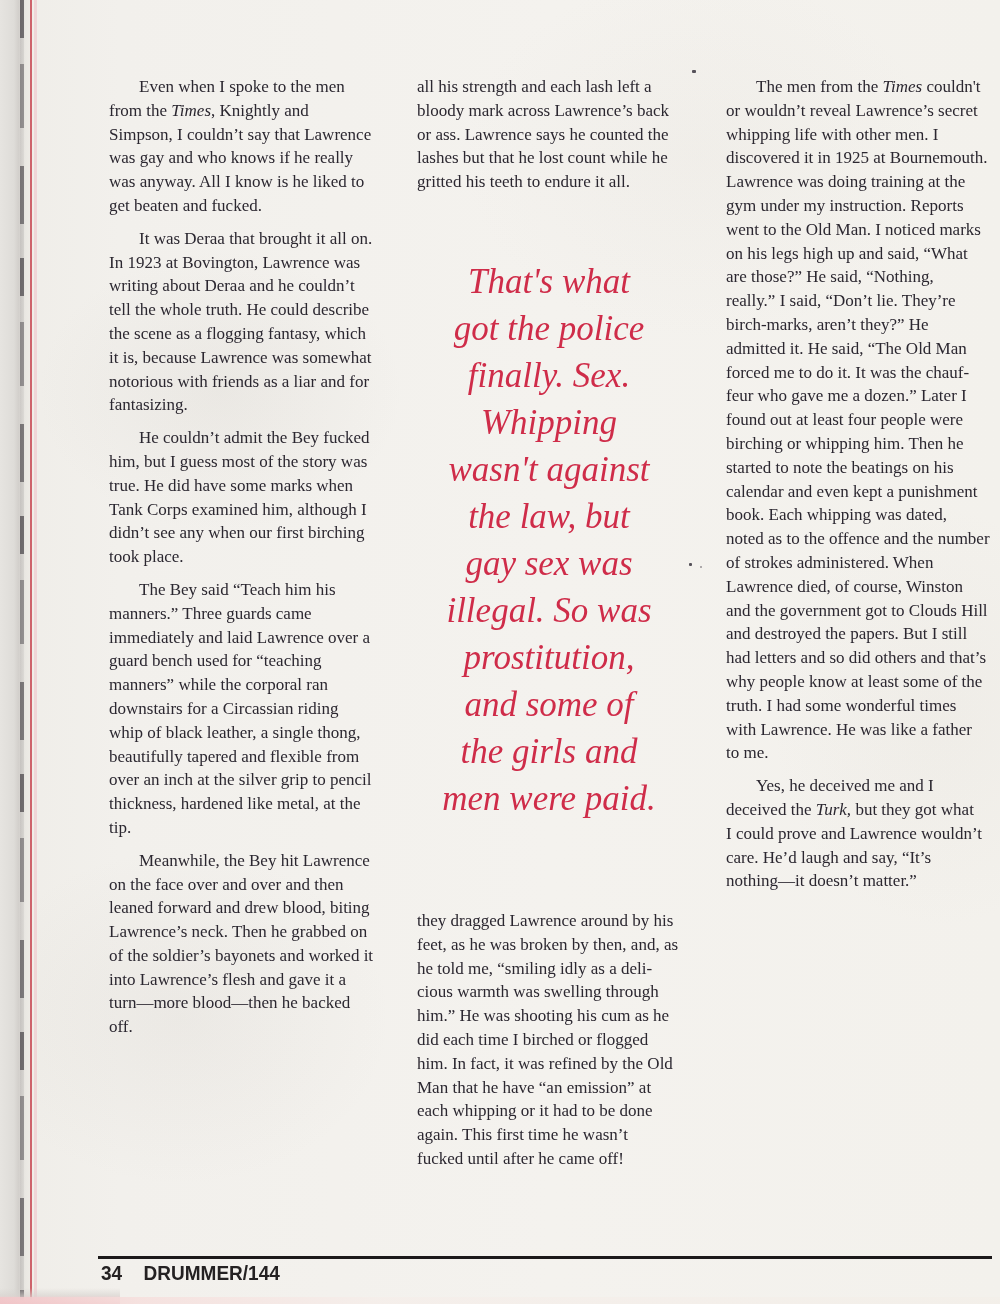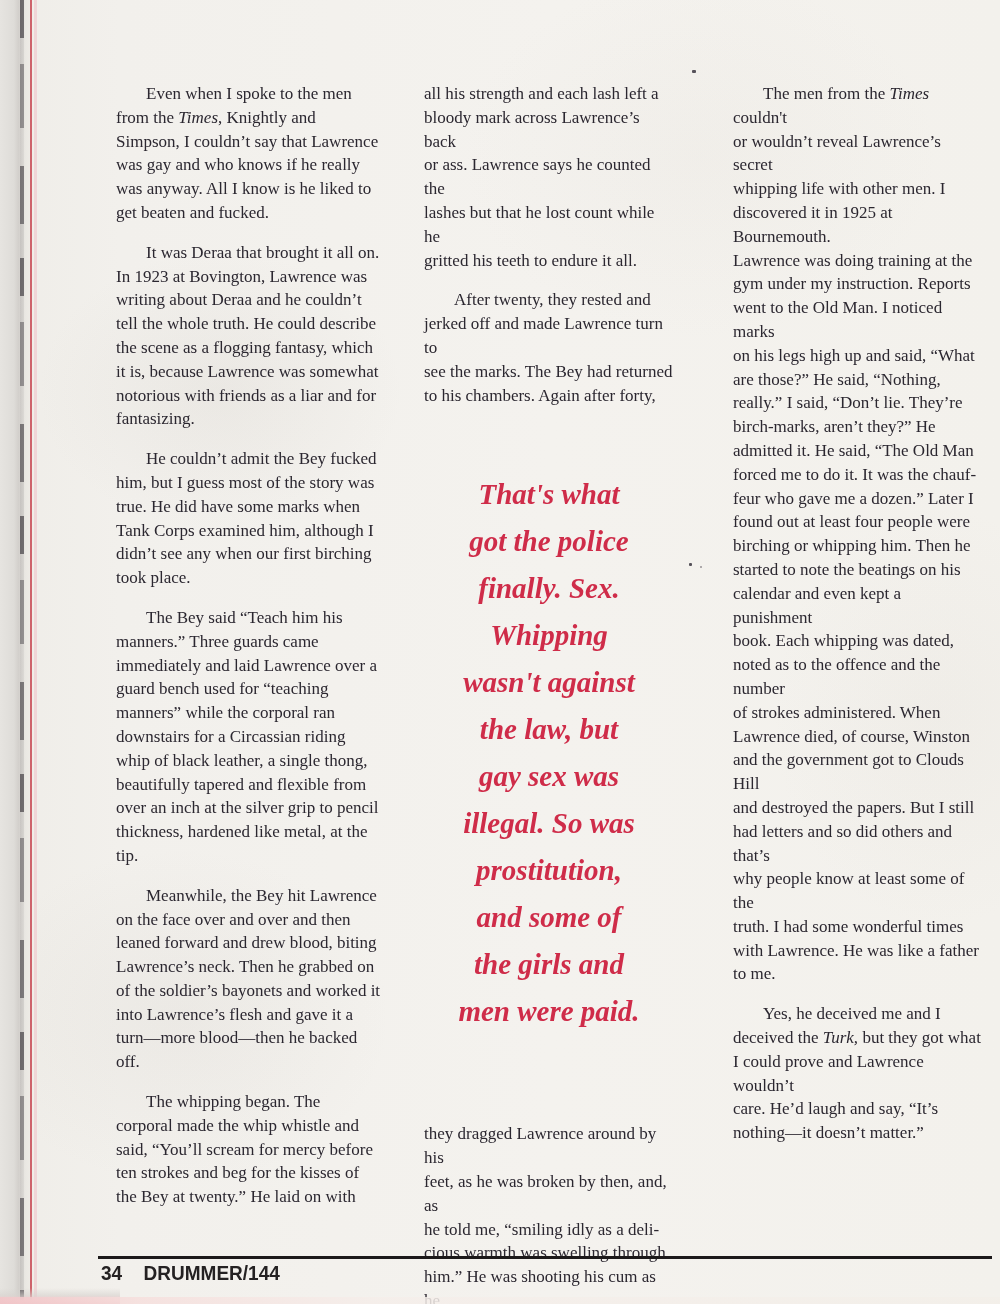--- a/index.html
+++ b/index.html
@@ -18,24 +18,24 @@
         background:repeating-linear-gradient(180deg,
           rgba(42,38,44,.78) 0 38px, rgba(42,38,44,.10) 38px 64px,
           rgba(42,38,44,.55) 64px 128px, rgba(70,66,70,.08) 128px 166px,
           rgba(42,38,44,.70) 166px 224px, rgba(42,38,44,.12) 224px 258px);}
   .b-red{position:absolute;left:30px;top:0;bottom:0;width:2px;background:#c84a55;opacity:.85;}
   .b-pink{position:absolute;left:34px;top:0;bottom:0;width:3px;background:#f0ccce;opacity:.7;}
   .col{position:absolute;top:66px;font-size:17px;line-height:23.8px;}
   .col1{left:100px;width:298px;}
   .col2{left:408px;width:282px;}
   .col3{left:717px;width:282px;}
-  .para{margin:16px;font-family:Liberation Serif, serif;}
+  .para{margin:9px;font-family:Liberation Serif, serif;}
   .para.ind{text-indent:30px;}
   .quote{margin:64px 0 87px 0;text-align:center;font-style:italic;
-         font-size:29px;line-height:47px;color:#cf2c49;font-weight:700;}
+         font-size:35px;line-height:47px;color:#cf2c49;font-weight:400;}
   .footer-rule{position:absolute;left:98px;top:1256px;width:894px;height:3px;background:#1c191a;}
   .footer{position:absolute;left:101px;top:1262px;font-family:"Liberation Sans","DejaVu Sans",sans-serif;
           font-weight:bold;font-size:20px;color:#242122;transform:scaleX(.95);transform-origin:left;}
   .footer .mag{margin-left:17px;}
   .bottom-edge{position:absolute;left:0;right:0;bottom:0;height:7px;opacity:.85;
           background:linear-gradient(90deg,#f2c6c9 0%,#f6dfdd 14%,#f5eeea 38%,#f3efe9 100%);}
   .corner-pages{position:absolute;left:0;bottom:0;width:120px;height:16px;
           background:linear-gradient(180deg,rgba(222,219,215,.0) 0%,rgba(214,210,206,.6) 45%,#efc9ca 80%,#e7b9bc 100%);}
   .speck{position:absolute;background:#56525a;border-radius:1px;}
   .s1{left:692px;top:70px;width:4px;height:3px;}
@@ -53,27 +53,25 @@
     <div class="b-red"></div>
     <div class="b-pink"></div>
   </div>
 
   <div class="col col1">
       <p class="para ind">Even when I spoke to the men<br>from the <i>Times</i>, Knightly and<br>Simpson, I couldn’t say that Lawrence<br>was gay and who knows if he really<br>was anyway.  All I know is he liked to<br>get beaten and fucked.</p>
       <p class="para ind">It was Deraa that brought it all on.<br>In 1923 at Bovington, Lawrence was<br>writing about Deraa and he couldn’t<br>tell the whole truth.  He could describe<br>the scene as a flogging fantasy, which<br>it is, because Lawrence was somewhat<br>notorious with friends as a liar and for<br>fantasizing.</p>
       <p class="para ind">He couldn’t admit the Bey fucked<br>him, but I guess most of the story was<br>true.  He did have some marks when<br>Tank Corps examined him, although I<br>didn’t see any when our first birching<br>took place.</p>
       <p class="para ind">The Bey said “Teach him his<br>manners.”  Three guards came<br>immediately and laid Lawrence over a<br>guard bench used for “teaching<br>manners” while the corporal ran<br>downstairs for a Circassian riding<br>whip of black leather, a single thong,<br>beautifully tapered and flexible from<br>over an inch at the silver grip to pencil<br>thickness, hardened like metal, at the<br>tip.</p>
       <p class="para ind">Meanwhile, the Bey hit Lawrence<br>on the face over and over and then<br>leaned forward and drew blood, biting<br>Lawrence’s neck.  Then he grabbed on<br>of the soldier’s bayonets and worked it<br>into Lawrence’s flesh and gave it a<br>turn—more blood—then he backed<br>off.</p>
-      <p class="para ind">The whipping began.  The<br>corporal made the whip whistle and<br>said, “You’ll scream for mercy before<br>ten strokes and beg for the kisses of<br>the Bey at twenty.”  He laid on with</p>
     </div>
 
   <div class="col col2">
     <div>
         <p class="para">all his strength and each lash left a<br>bloody mark across Lawrence’s back<br>or ass.  Lawrence says he counted the<br>lashes but that he lost count while he<br>gritted his teeth to endure it all.</p>
-        <p class="para ind">After twenty, they rested and<br>jerked off and made Lawrence turn to<br>see the marks.  The Bey had returned<br>to his chambers.  Again after forty,</p>
       </div>
     <div class="quote">That's what<br>got the police<br>finally. Sex.<br>Whipping<br>wasn't against<br>the law, but<br>gay sex was<br>illegal. So was<br>prostitution,<br>and some of<br>the girls and<br>men were paid.</div>
     <div>
         <p class="para">they dragged Lawrence around by his<br>feet, as he was broken by then, and, as<br>he told me, “smiling idly as a deli-<br>cious warmth was swelling through<br>him.”  He was shooting his cum as he<br>did each time I birched or flogged<br>him.  In fact, it was refined by the Old<br>Man that he have “an emission” at<br>each whipping or it had to be done<br>again.  This first time he wasn’t<br>fucked until after he came off!</p>
       </div>
   </div>
 
   <div class="col col3">
       <p class="para ind">The men from the <i>Times</i> couldn't<br>or wouldn’t reveal Lawrence’s secret<br>whipping life with other men.  I<br>discovered it in 1925 at Bournemouth.<br>Lawrence was doing training at the<br>gym under my instruction.  Reports<br>went to the Old Man.  I noticed marks<br>on his legs high up and said, “What<br>are those?”  He said, “Nothing,<br>really.”  I said, “Don’t lie.  They’re<br>birch-marks, aren’t they?”  He<br>admitted it.  He said, “The Old Man<br>forced me to do it.  It was the chauf-<br>feur who gave me a dozen.”  Later I<br>found out at least four people were<br>birching or whipping him.  Then he<br>started to note the beatings on his<br>calendar and even kept a punishment<br>book.  Each whipping was dated,<br>noted as to the offence and the number<br>of strokes administered.  When<br>Lawrence died, of course,  Winston<br>and the government got to Clouds Hill<br>and destroyed the papers.  But I still<br>had letters and so did others and that’s<br>why people know at least some of the<br>truth.  I had some wonderful times<br>with Lawrence.  He was like a father<br>to me.</p>
       <p class="para ind">Yes, he deceived me and I<br>deceived the <i>Turk,</i>  but they got what<br>I could prove and Lawrence wouldn’t<br>care.  He’d laugh and say, “It’s<br>nothing—it doesn’t matter.”</p>

